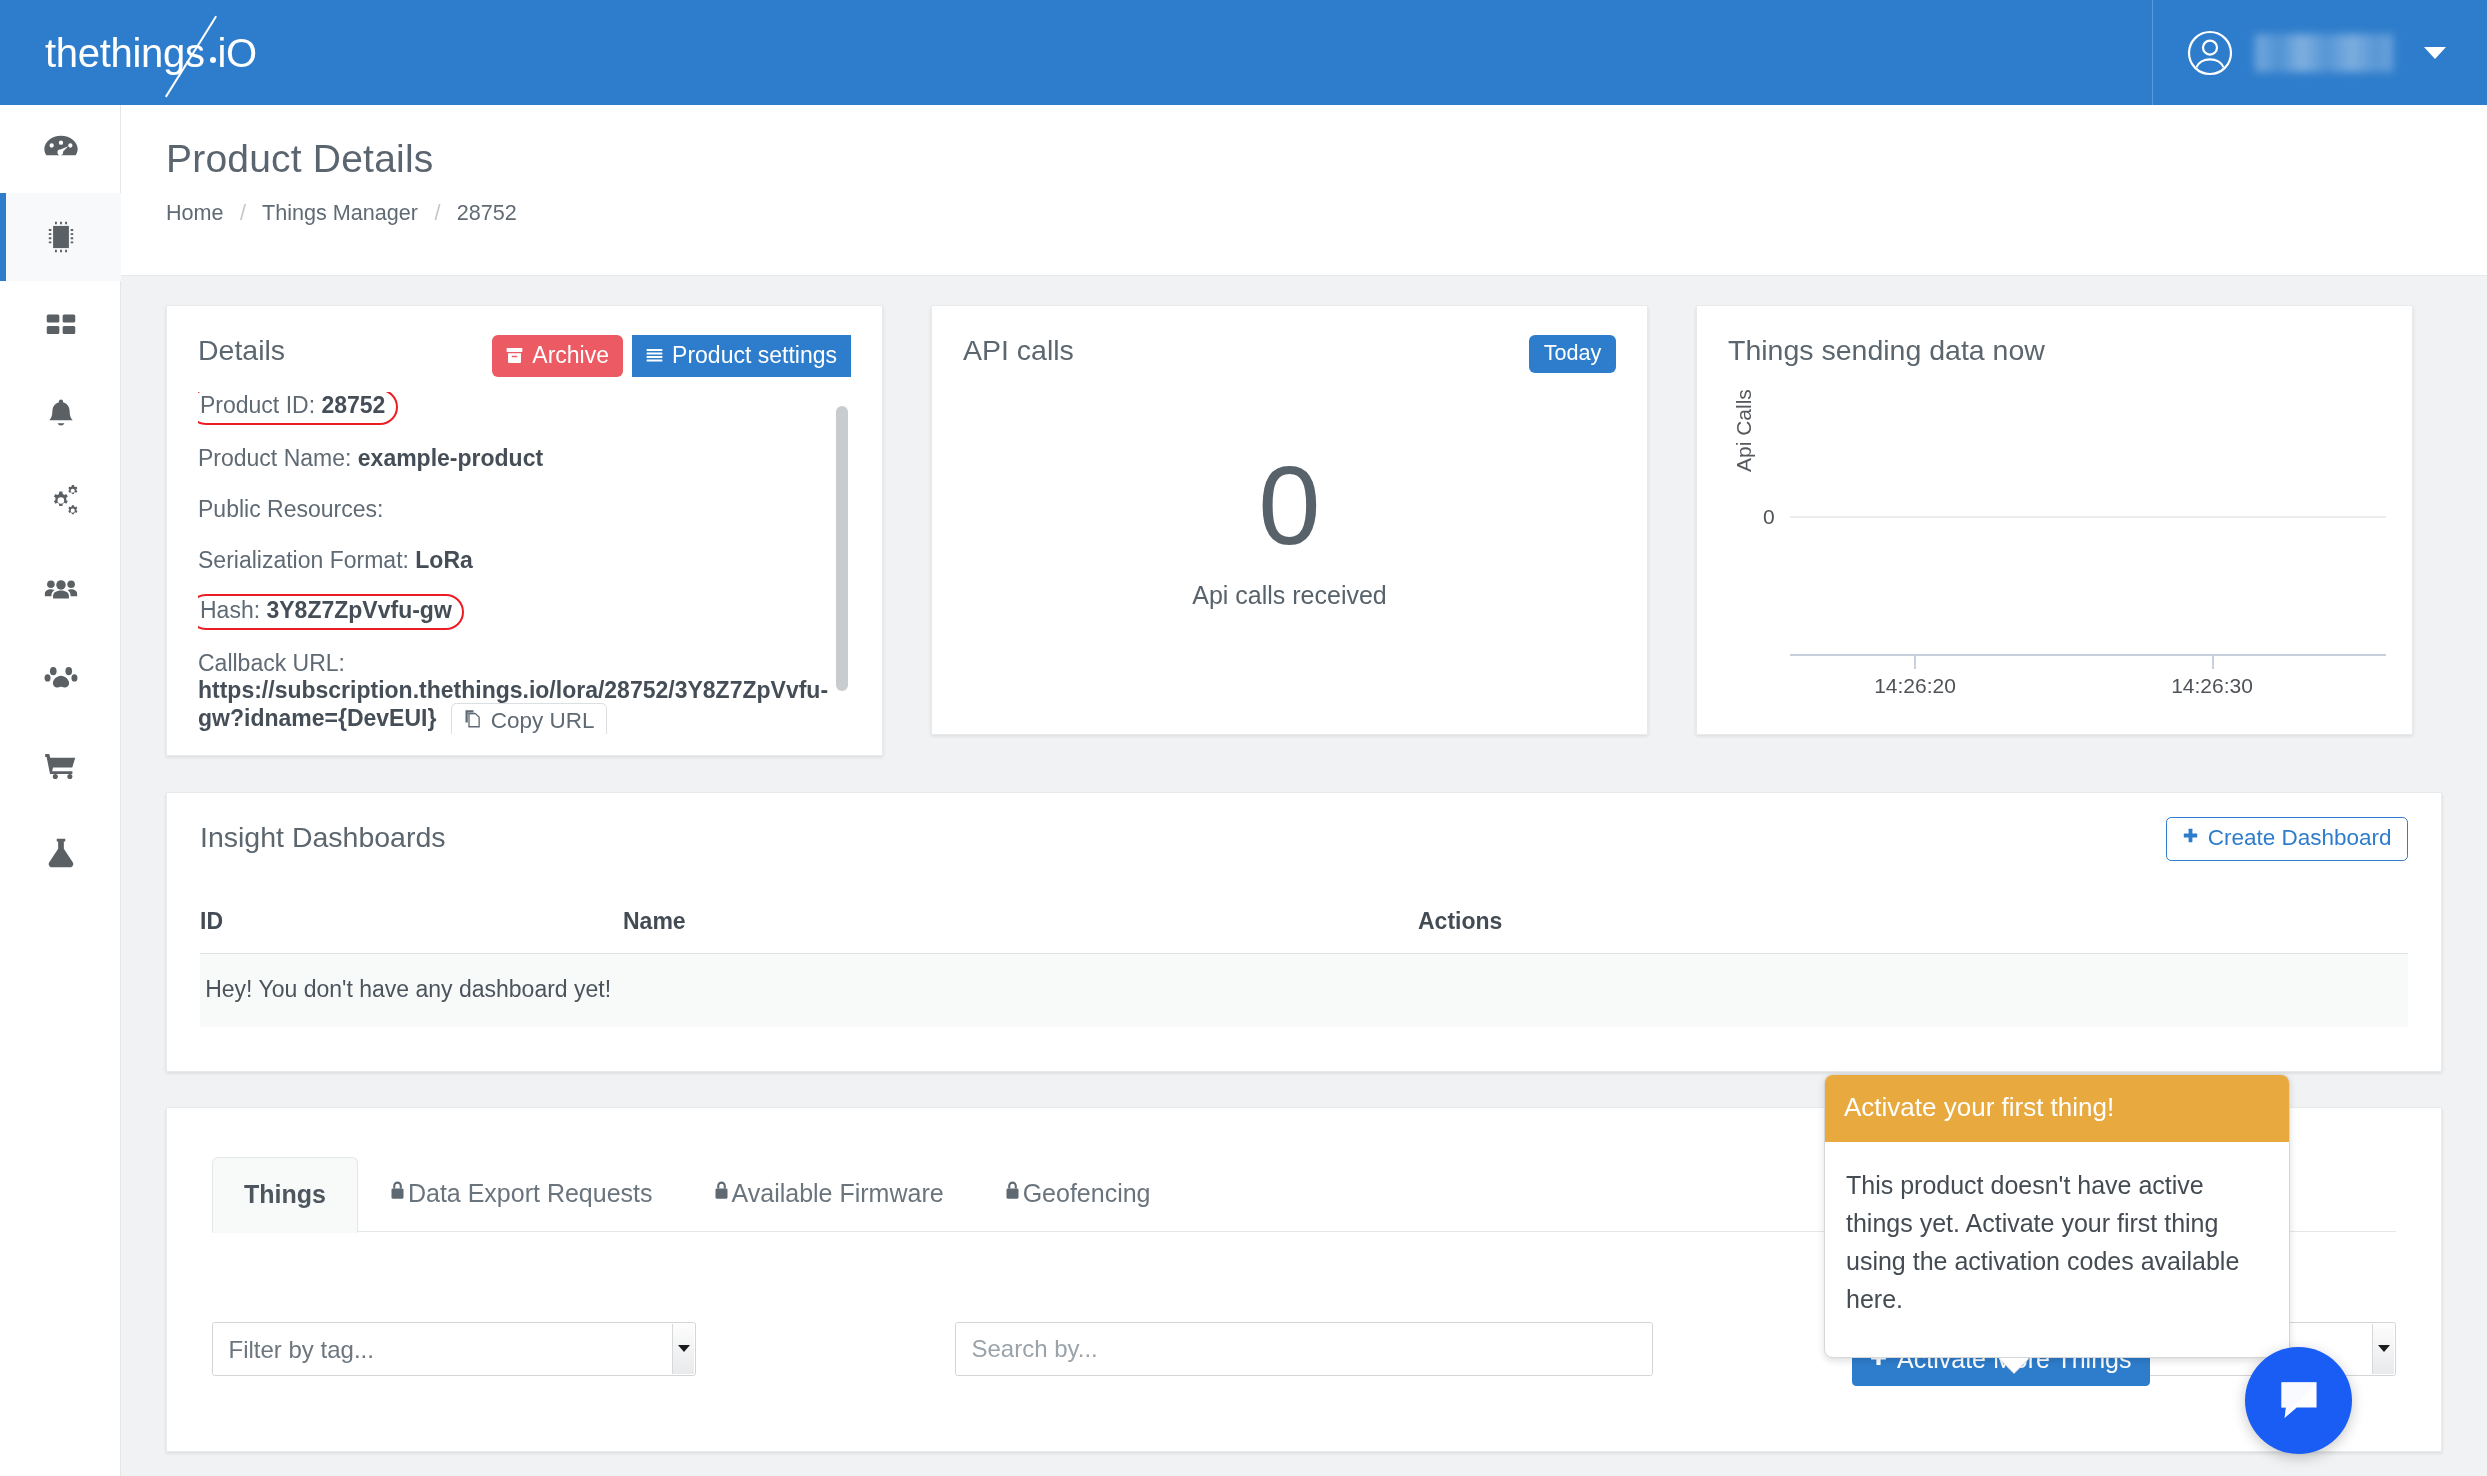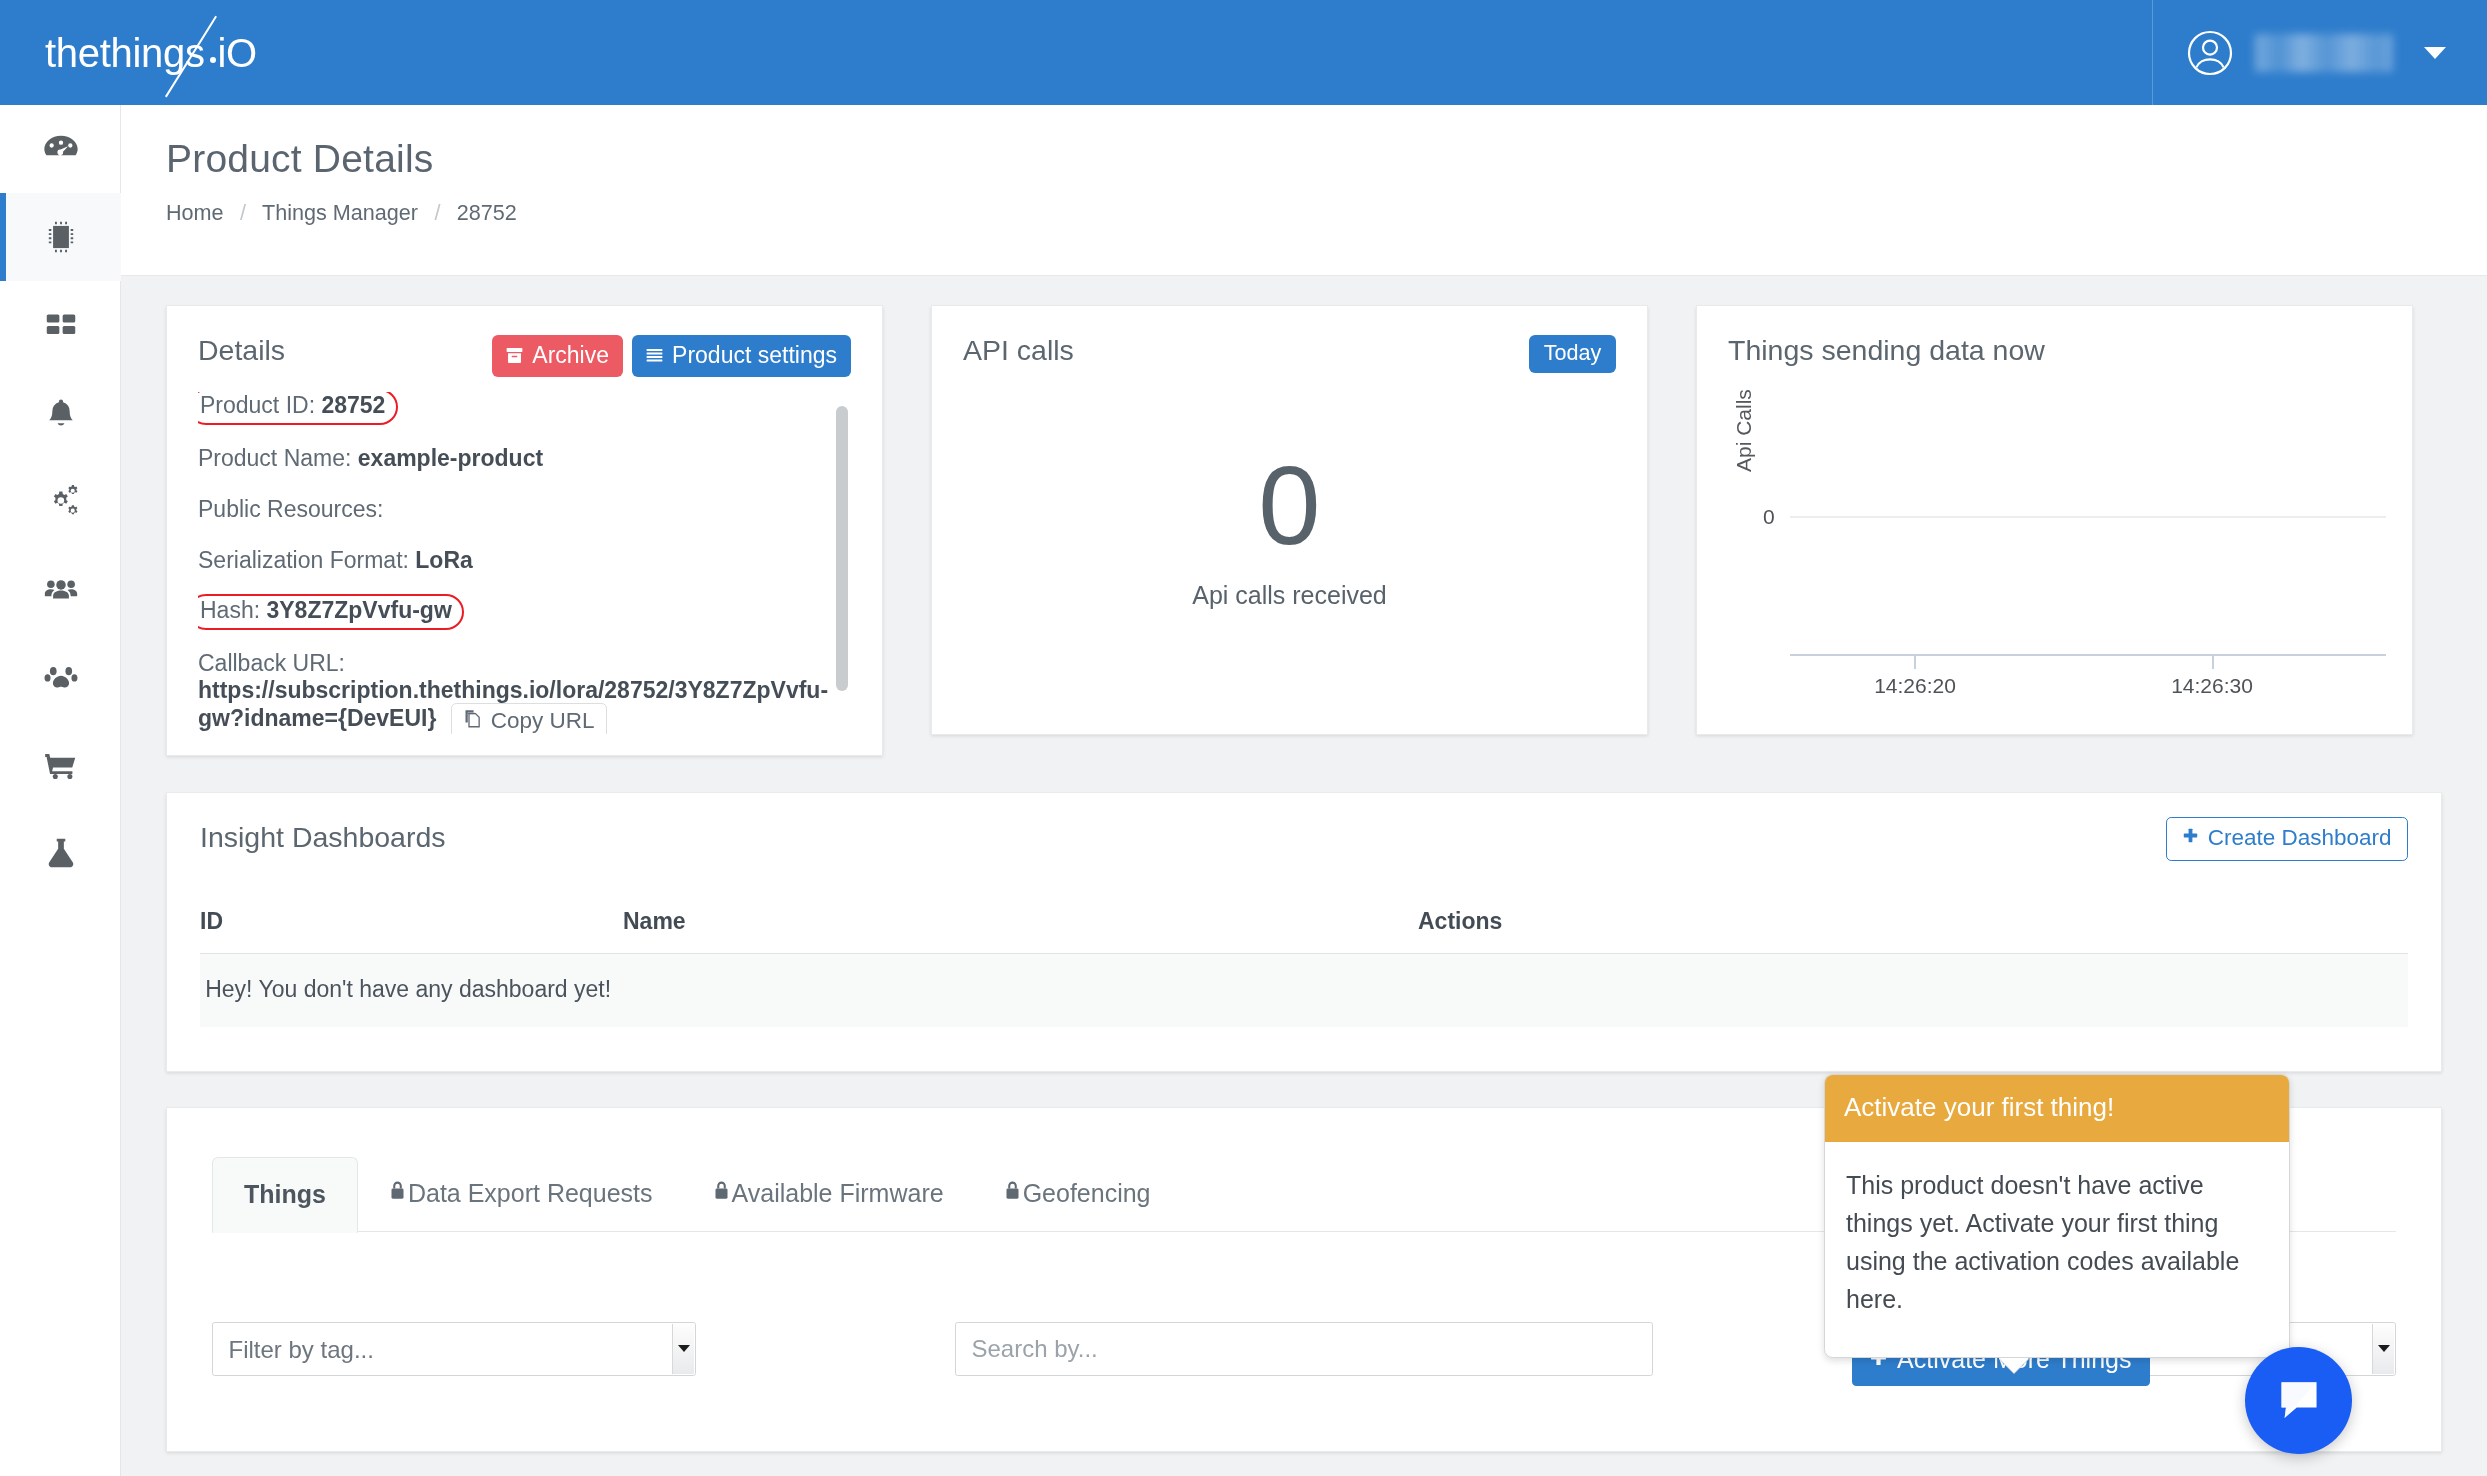--- a/index.html
+++ b/index.html
@@ -131,21 +131,21 @@
 
   .btn { border: none; cursor: pointer; font-family: inherit;
          display: inline-flex; align-items: center; gap: 7px; }
   .btn-archive {
     background: #ec5b64; color: #fff;
     font-size: 23px; border-radius: 6px;
     padding: 7px 14px 7.8px 12px;
   }
   .btn-settings {
     background: #2e7dcc; color: #fff;
-    font-size: 23px; border-radius: 6px;
+    font-size: 23px; border-radius: 0;
     padding: 7px 14px 7.8px 12px; margin-left: 5.2px;
   }
   .btn-today {
     background: #2e7dcc; color: #fff;
     font-size: 21.6px; border-radius: 6px;
     padding: 5.2px 14.7px 7px 14.7px;
   }
   .btn-ico svg { display: block; }
 
   

